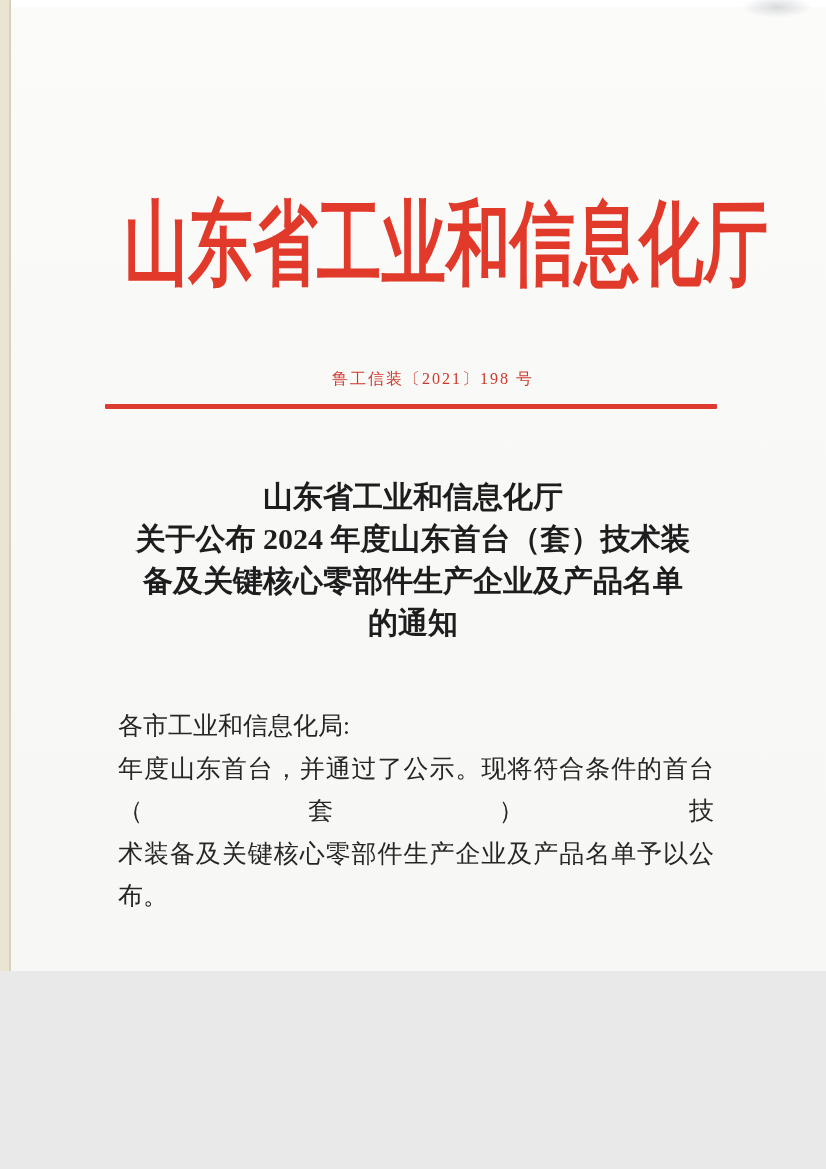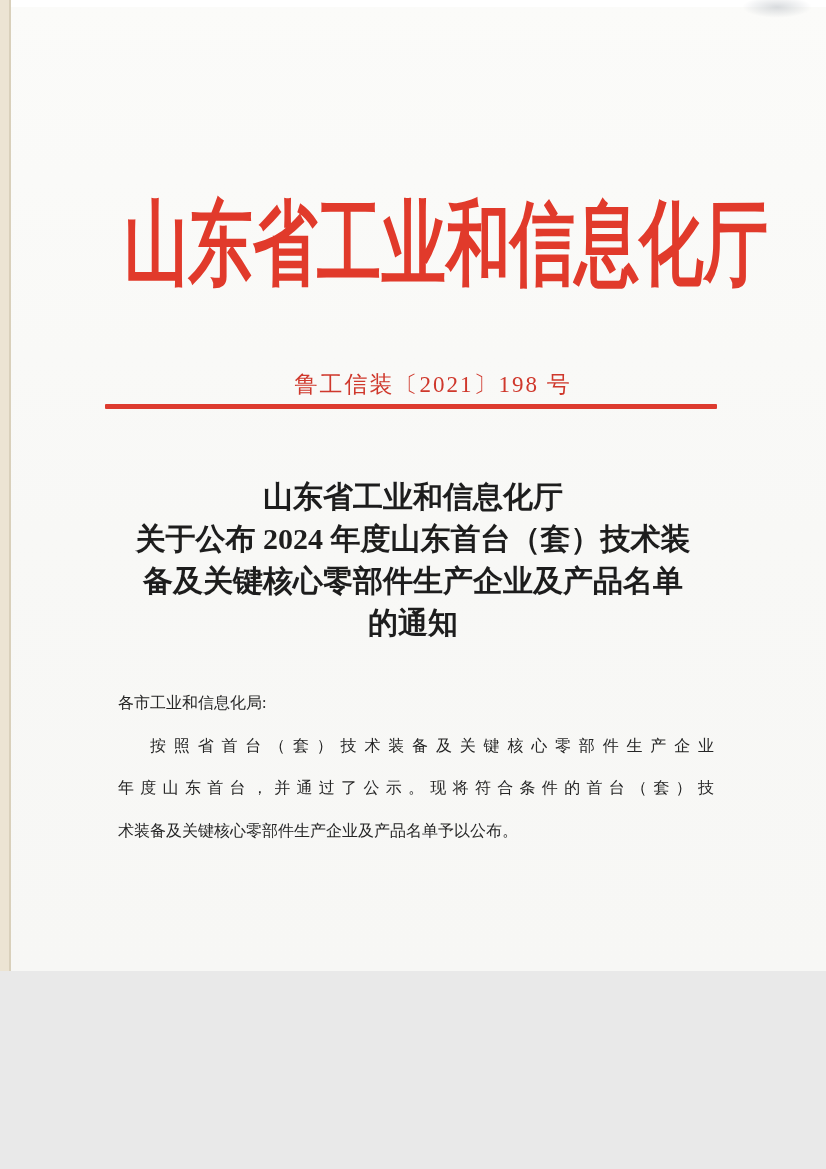--- a/index.html
+++ b/index.html
@@ -47,42 +47,42 @@
     font-weight: bold;
     color: #e13a2b;
     transform: scaleX(0.70);
     transform-origin: 50% 50%;
     white-space: nowrap;
     letter-spacing: 0px;
   }
   .doc-number {
     position: absolute; top: 369px; left: 0; right: 0;
     text-align: center;
-    font-size: 23px;
+    font-size: 16px;
     color: #cf382c;
     letter-spacing: 2px;
     margin-left: 40px;
   }
   .red-divider {
     position: absolute; top: 404px; left: 105px;
     width: 612px; height: 5px;
     background: #dd3b2f;
     border-radius: 1px;
   }
   .doc-title {
     position: absolute; top: 476px; left: 63px; right: 63px;
     text-align: center;
     font-size: 30px;
     line-height: 42px;
     font-weight: bold;
     color: #1d1d1d;
   }
   .body-block {
-    position: absolute; top: 682px; left: 118px; width: 596px;
-    font-size: 16px;
+    position: absolute; top: 705px; left: 118px; width: 596px;
+    font-size: 25px;
     line-height: 42.5px;
     color: #262626;
   }
   .salutation {
     text-align: left;
   }
   .para-line {
     text-align: justify;
     text-align-last: justify;
     text-justify: inter-character;
@@ -120,20 +120,19 @@
 
   <div class="doc-title">
     <div>山东省工业和信息化厅</div>
     <div>关于公布 2024 年度山东首台（套）技术装</div>
     <div>备及关键核心零部件生产企业及产品名单</div>
     <div>的通知</div>
   </div>
 
   <div class="body-block">
     <div class="salutation">各市工业和信息化局:</div>
-    <div class="para-line first">按照省首台（套）技术装备及关键核心零部件生产企业</div>
     <div class="para-line">年度山东首台，并通过了公示。现将符合条件的首台（套）技</div>
     <div class="para-line last">术装备及关键核心零部件生产企业及产品名单予以公布。</div>
   </div>
 
   <div class="page-number">- 1 -</div>
 
 </div>
 
 </body></html>

